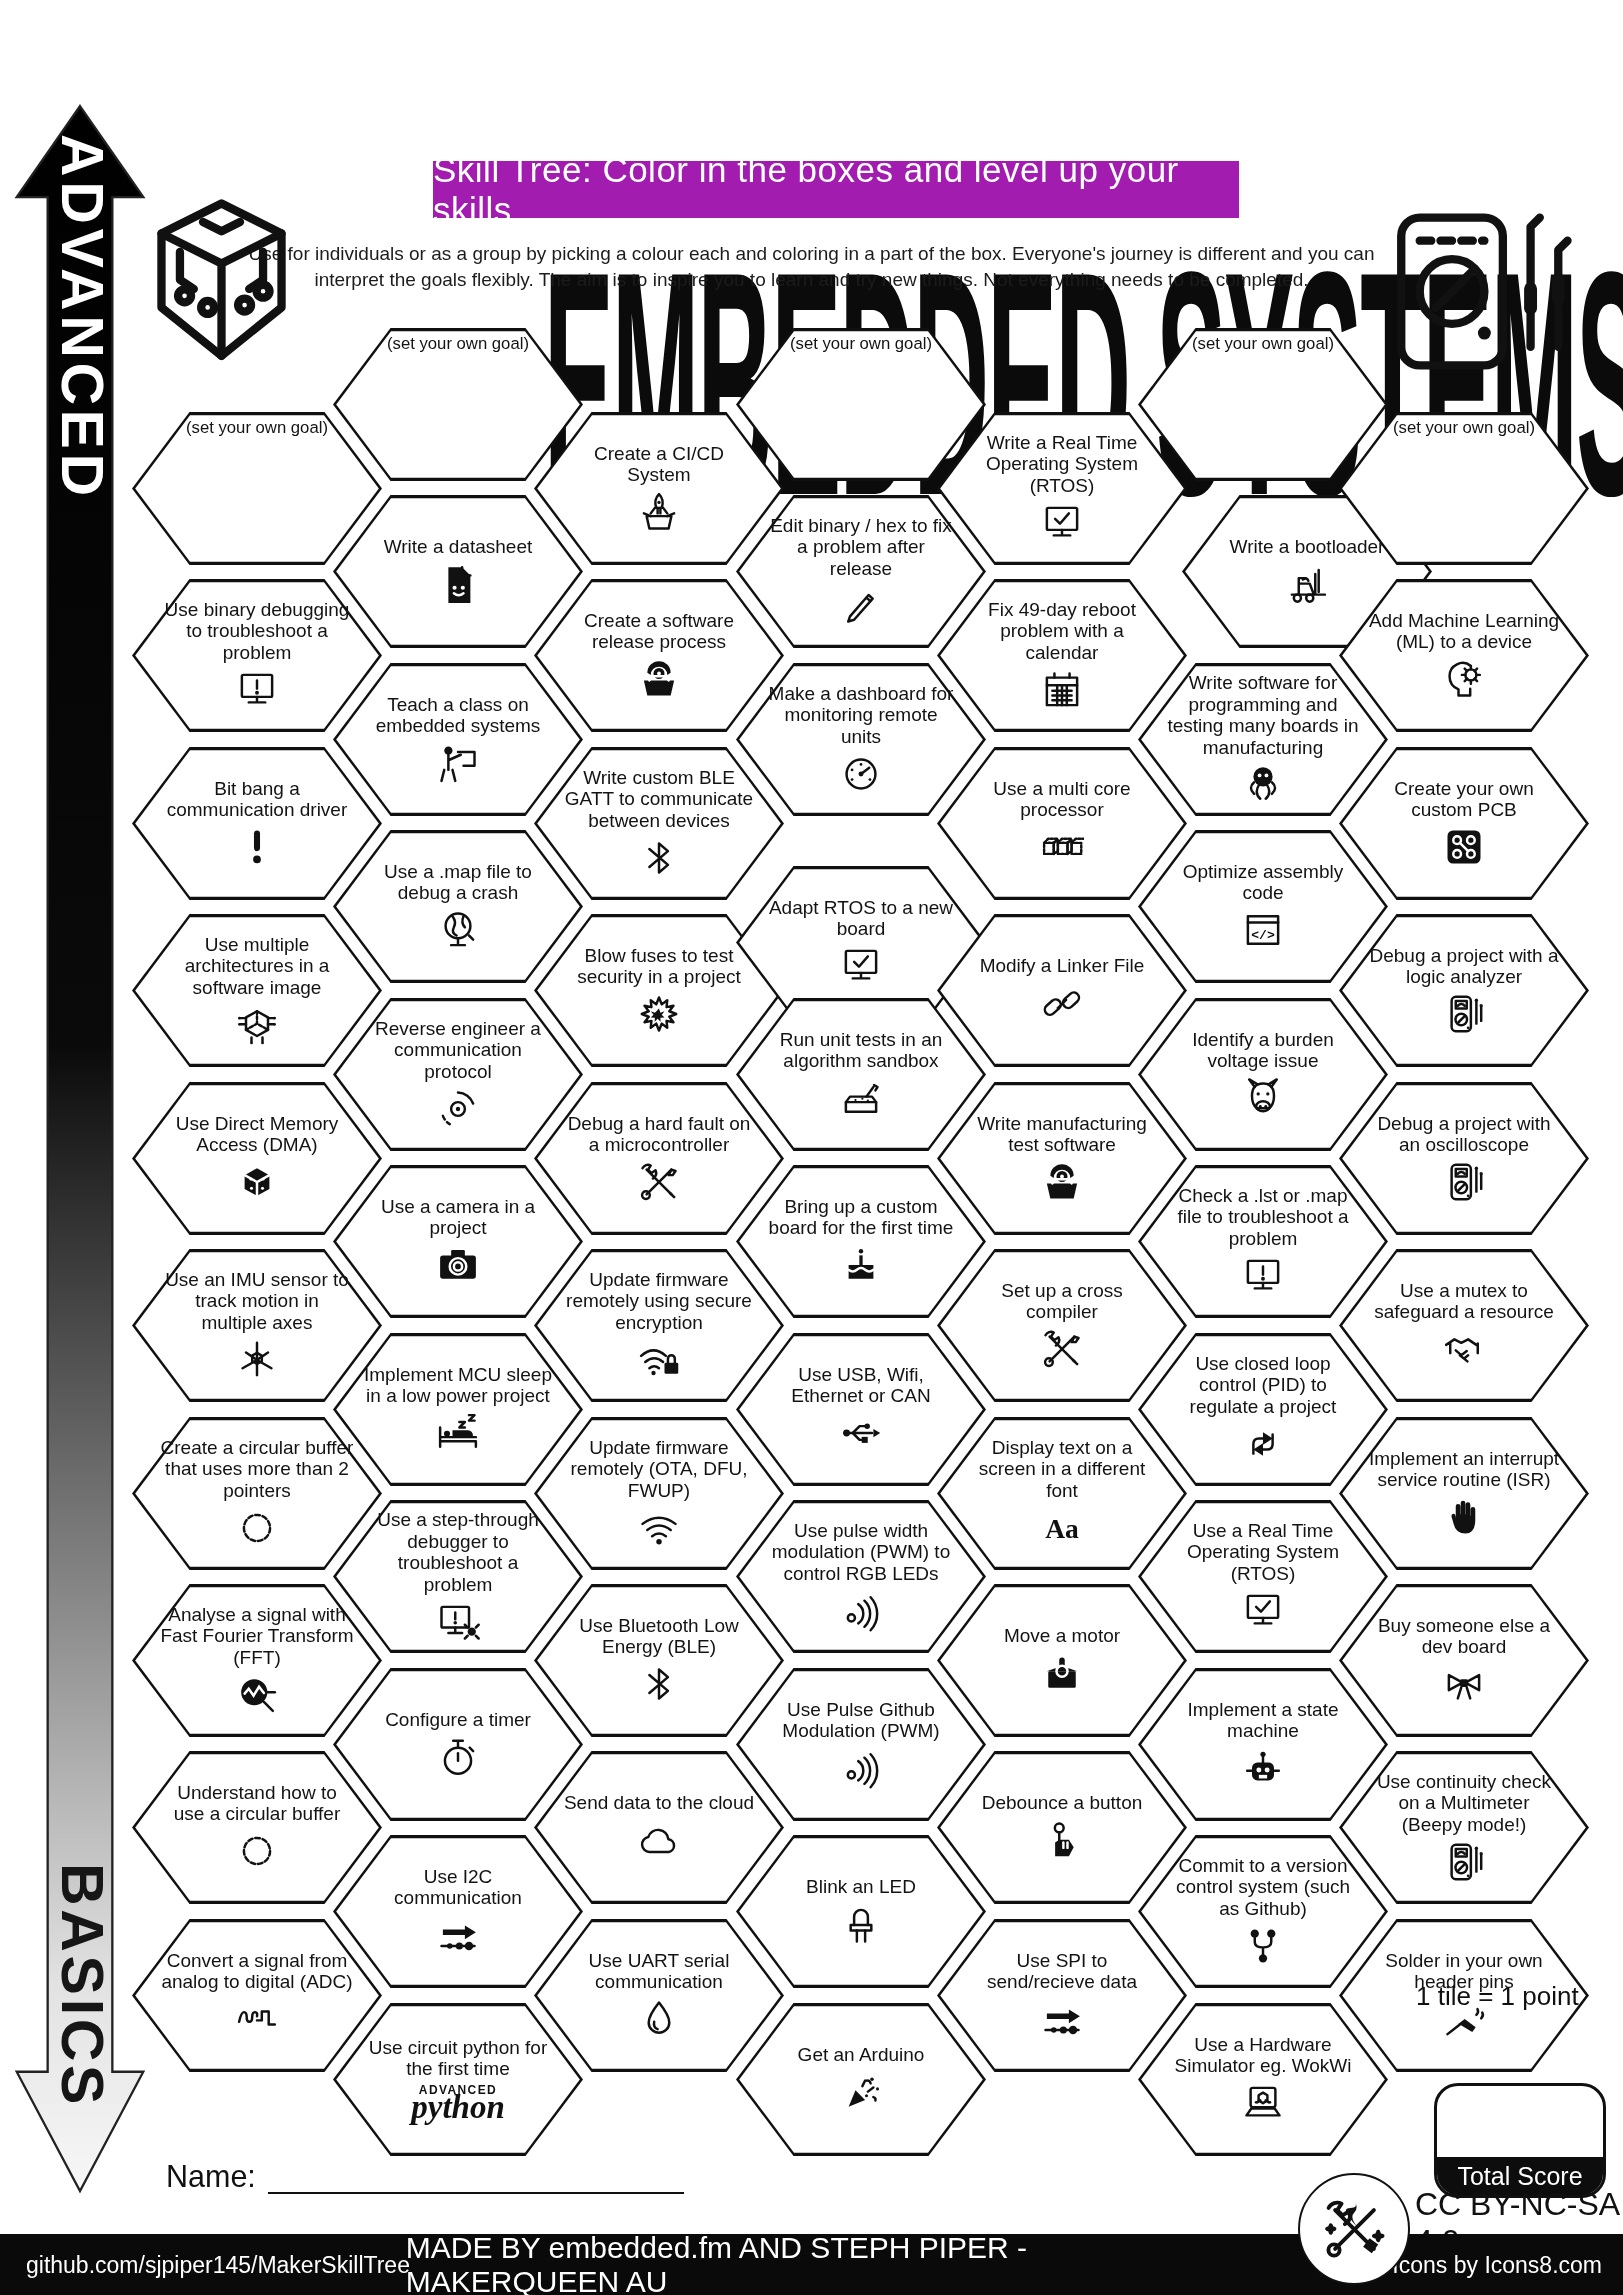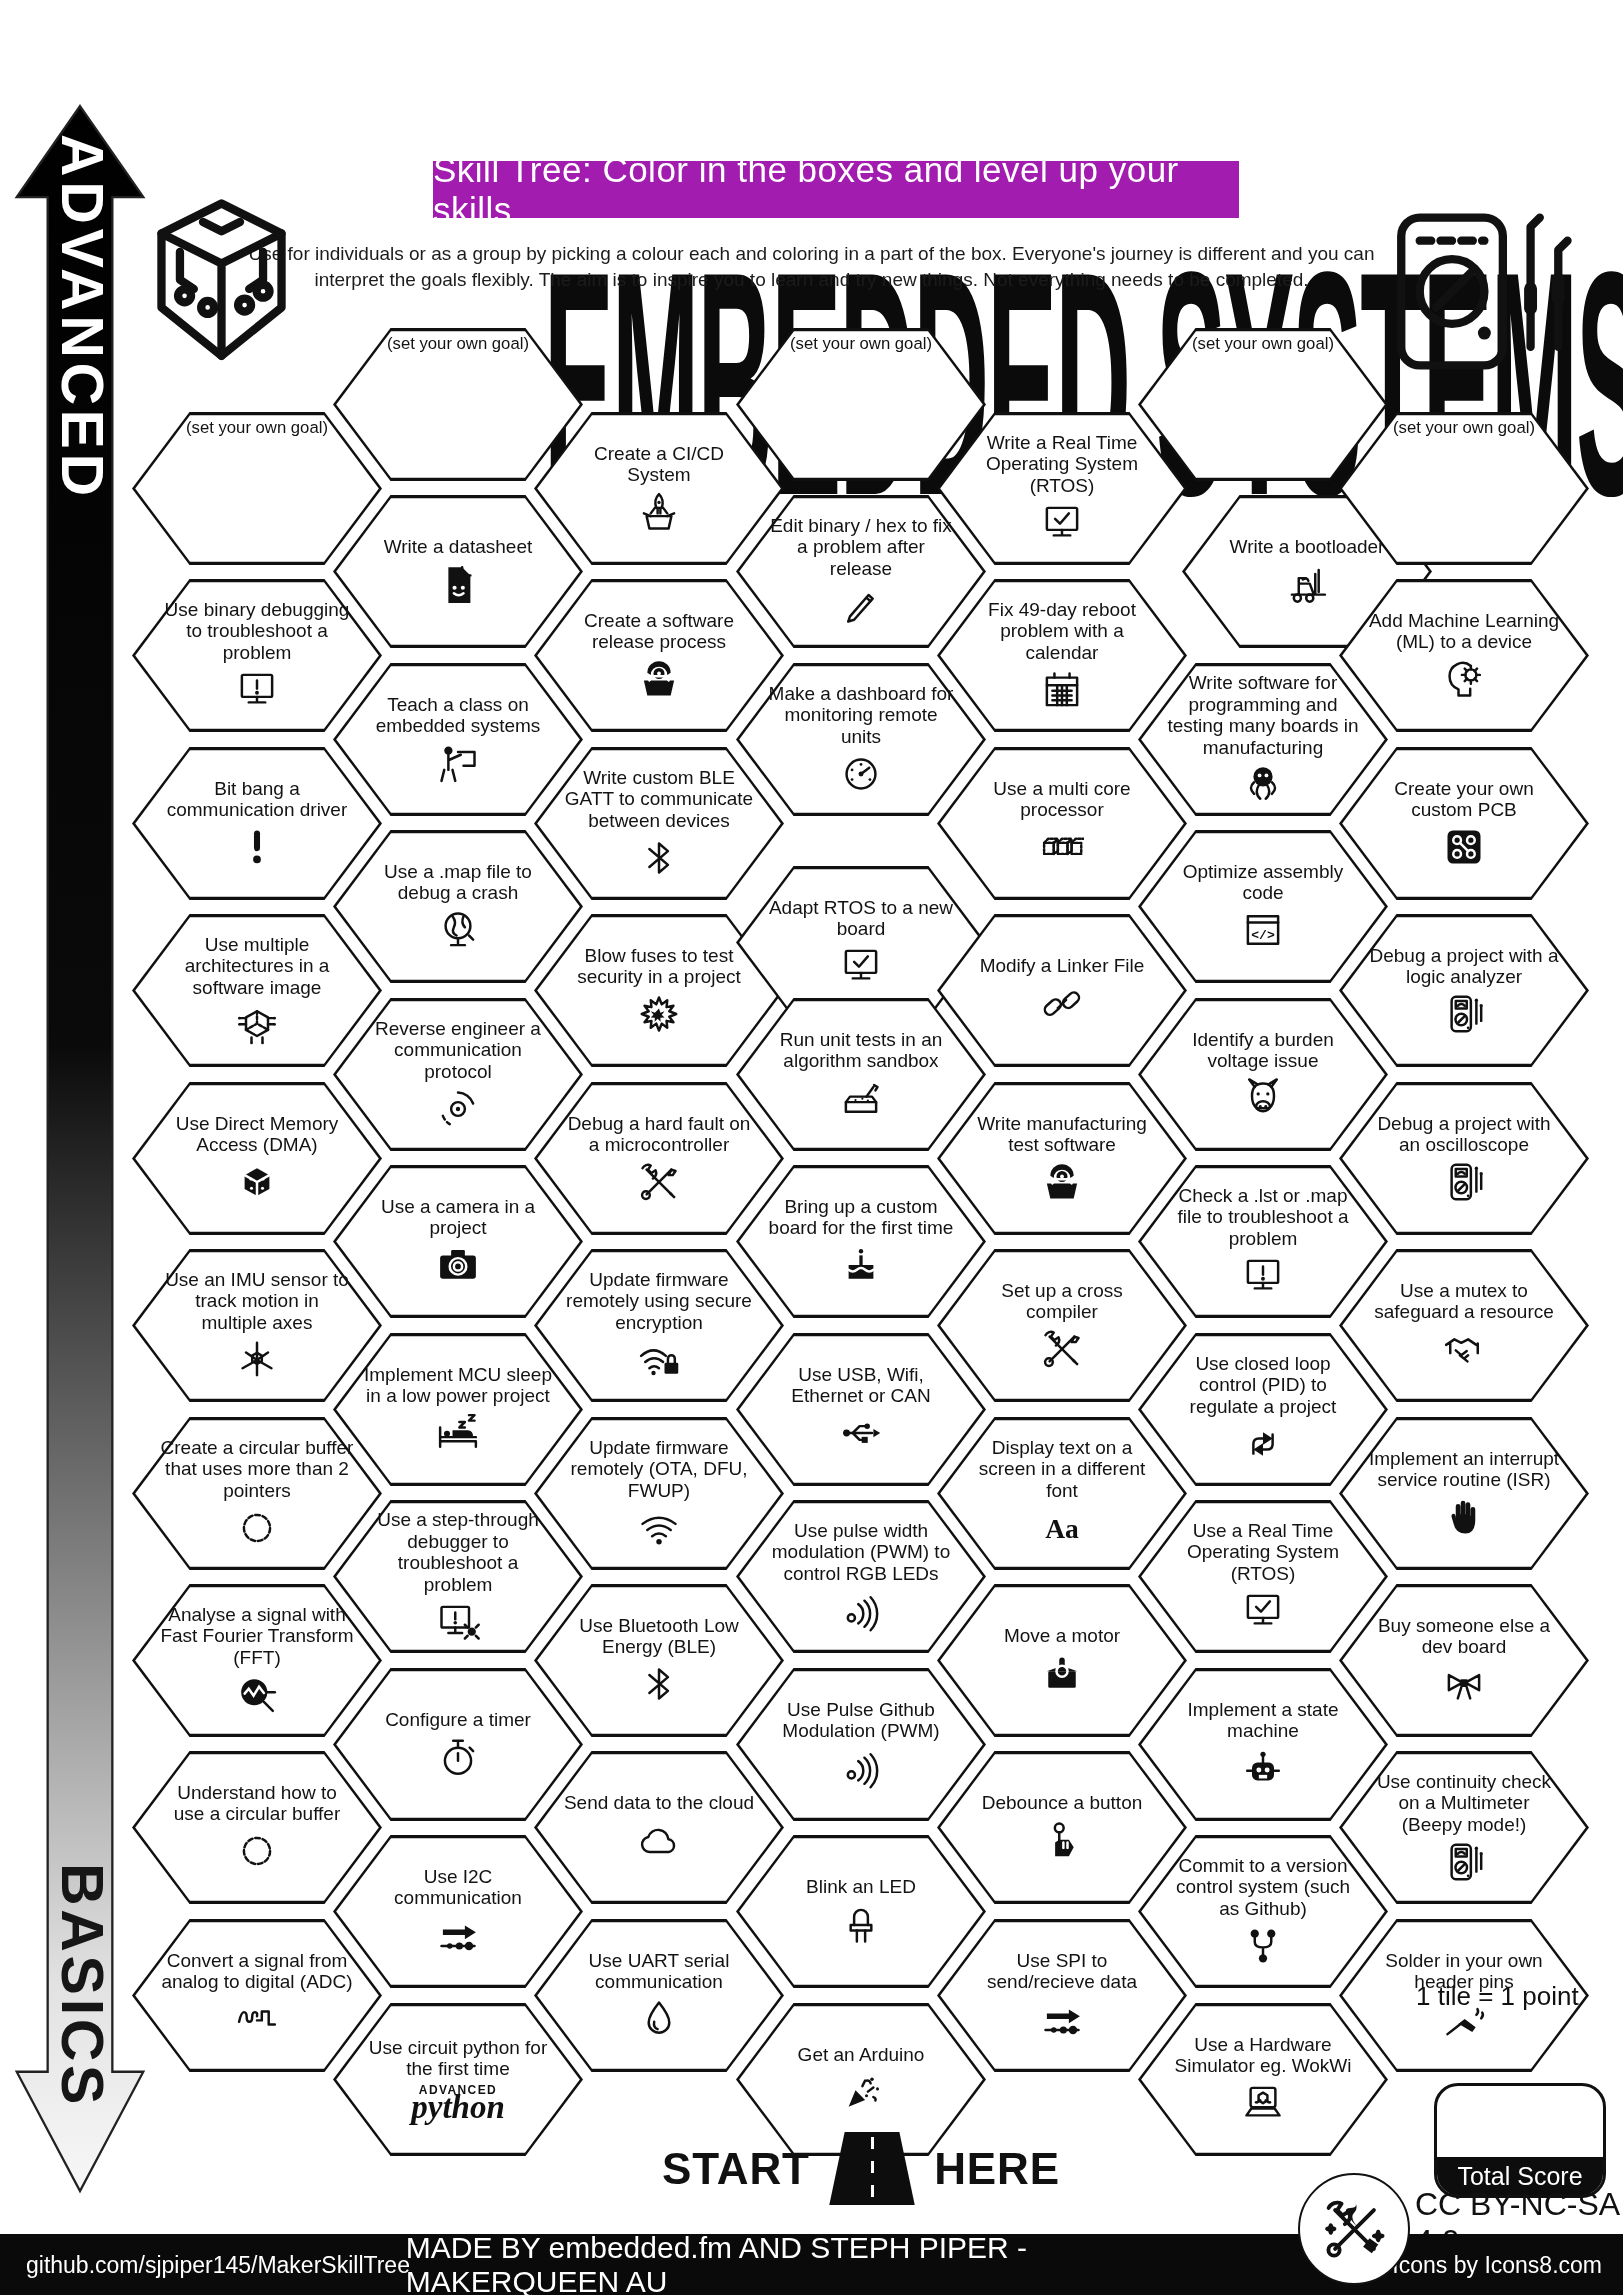--- a/index.html
+++ b/index.html
@@ -1157,28 +1157,25 @@
         <div class="hex-f"></div>
         <div class="hex-c">
           <div class="hex-label">Solder in your own header pins</div>
           <svg class="icn" viewBox="0 0 96 96" width="44" height="44">
             <use href="#i-solder"></use>
           </svg>
         </div>
       </div>
     </div>
 
-  <div class="start-row">
-    <span class="start-word">START</span>
-    <div class="road">
-        <i></i>
-      </div>
-    <span class="start-word">HERE</span>
+
+  <div class="name-row">
+    <span class="nlab">Name:</span>
+    <div class="nline"></div>
   </div>
-
 
   <div class="tile-note">1 tile = 1 point</div>
   <div class="score-box">
     <div class="fill"></div>
     <div class="bar">Total Score</div>
   </div>
 
   <div class="cc-logo">
     <svg viewBox="0 0 32 32">
       <path class="s" d="M7 25L25 7" stroke-width="2.2"></path>

